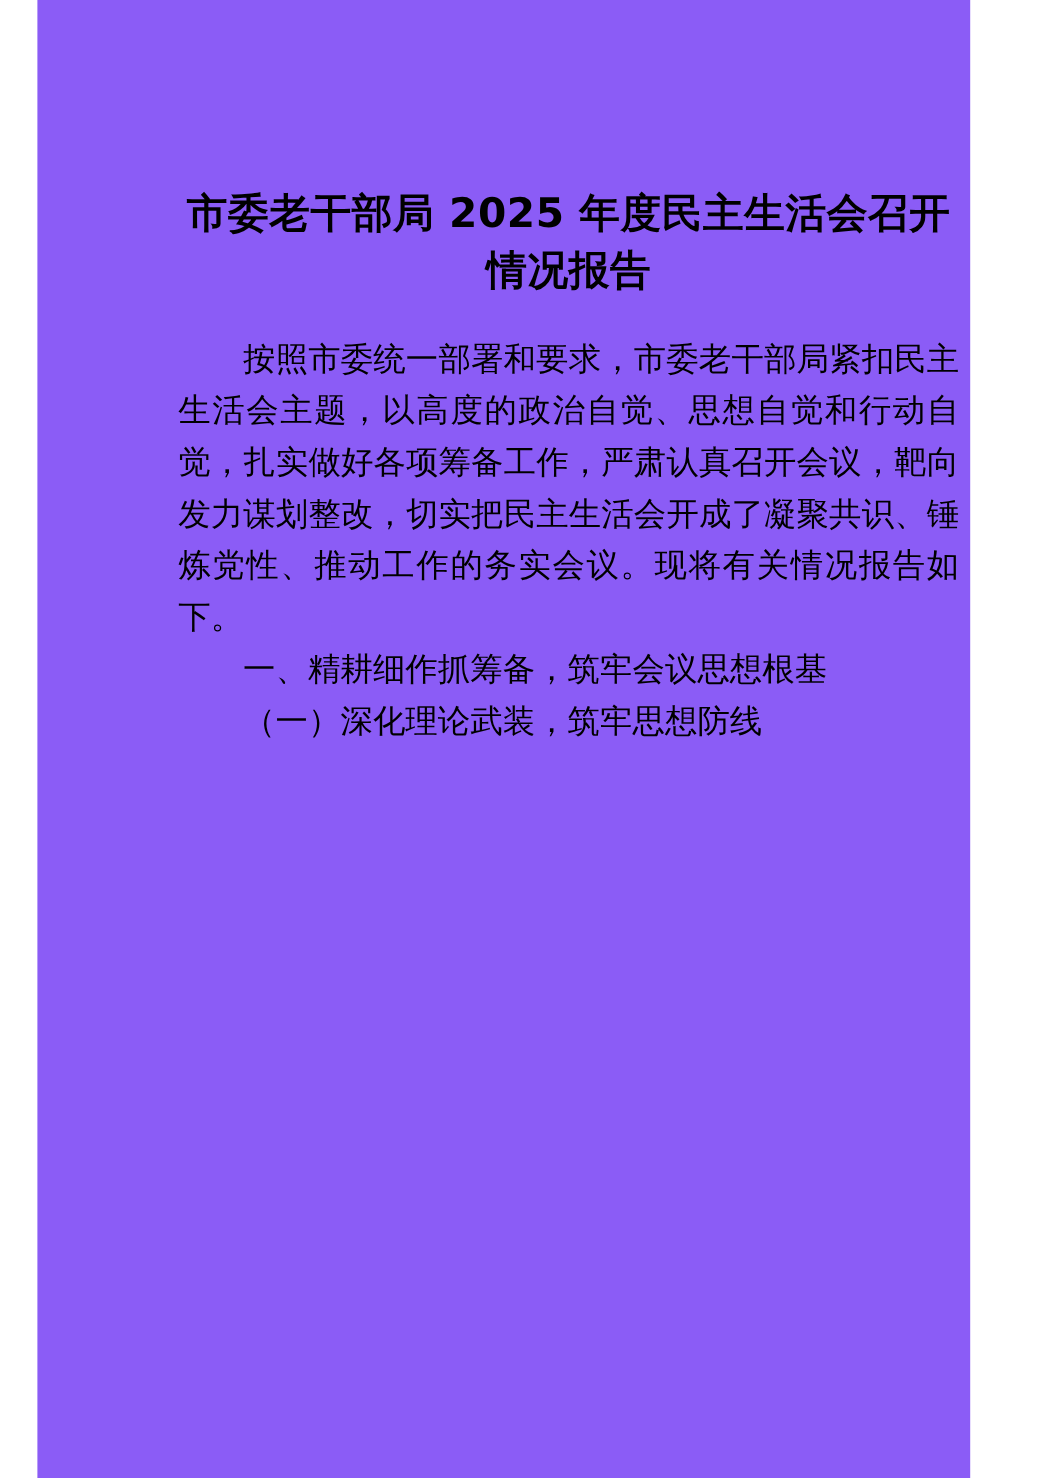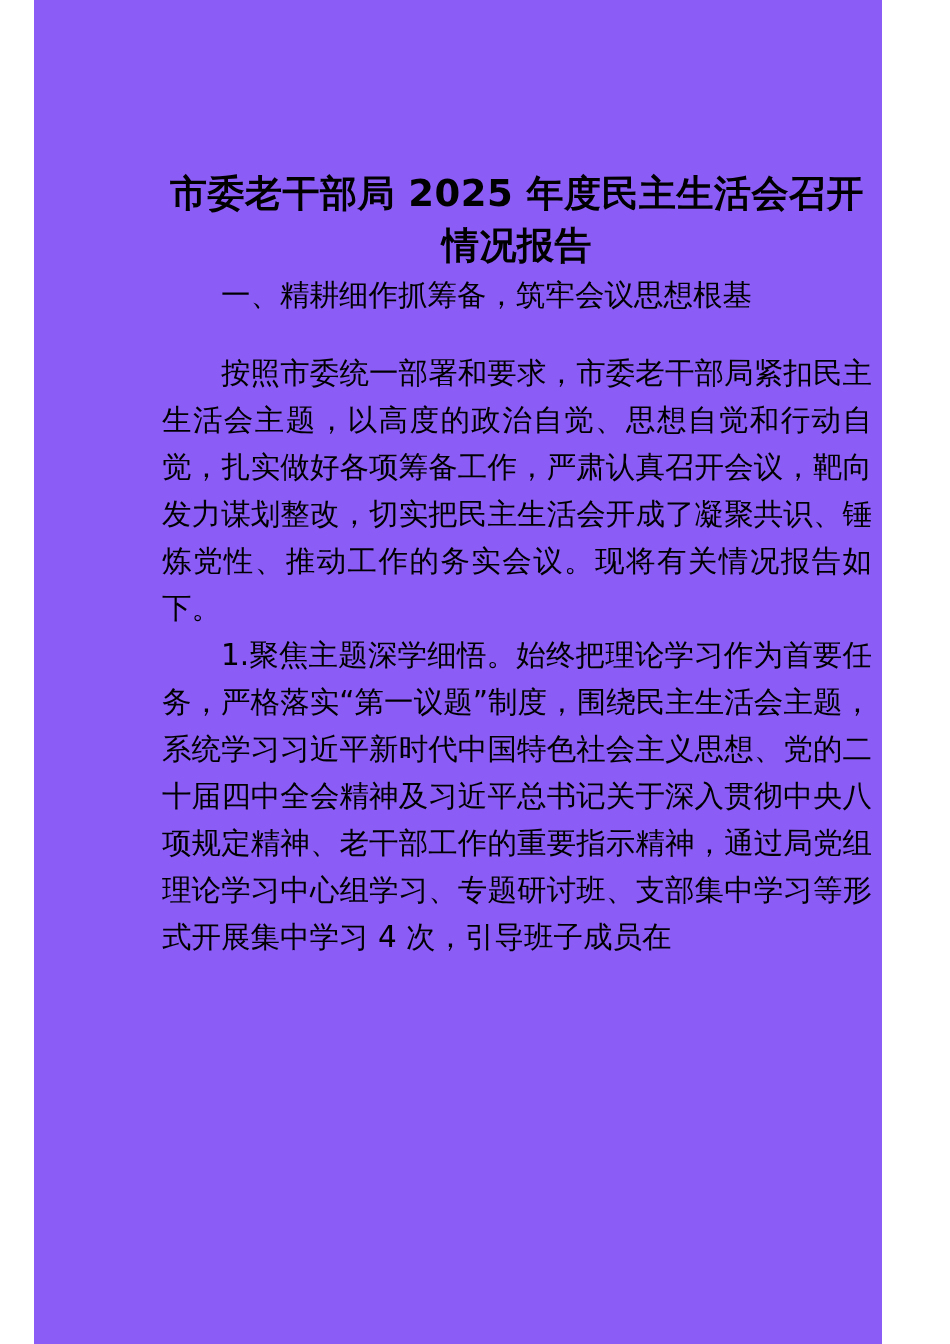--- a/index.html
+++ b/index.html
@@ -57,22 +57,22 @@
   }
 </style>
 </head>
 <body>
 
 <div class="page">
   <div class="doc-body">
 
     <h1 class="doc-title">市委老干部局 2025 年度民主生活会召开情况报告</h1>
 
+    <p class="para first-after-title">按照市委统一部署和要求，市委老干部局紧扣民主生活会主题，以高度的政治自觉、思想自觉和行动自觉，扎实做好各项筹备工作，严肃认真召开会议，靶向发力谋划整改，切实把民主生活会开成了凝聚共识、锤炼党性、推动工作的务实会议。现将有关情况报告如下。</p>
+
     <p class="para heading-l1">一、精耕细作抓筹备，筑牢会议思想根基</p>
 
-    <p class="para first-after-title">按照市委统一部署和要求，市委老干部局紧扣民主生活会主题，以高度的政治自觉、思想自觉和行动自觉，扎实做好各项筹备工作，严肃认真召开会议，靶向发力谋划整改，切实把民主生活会开成了凝聚共识、锤炼党性、推动工作的务实会议。现将有关情况报告如下。</p>
 
+    <p class="para heading-l2">（一）深化理论武装，筑牢思想防线</p>
 
-
-    <p class="para">1.聚焦主题深学细悟。始终把理论学习作为首要任务，严格落实“第一议题”制度，围绕民主生活会主题，系统学习习近平新时代中国特色社会主义思想、党的二十届四中全会精神及习近平总书记关于深入贯彻中央八项规定精神、老干部工作的重要指示精神，通过局党组理论学习中心组学习、专题研讨班、支部集中学习等形式开展集中学习 4 次，引导班子成员在</p>
 
   </div>
 </div>
 
 </body></html>

